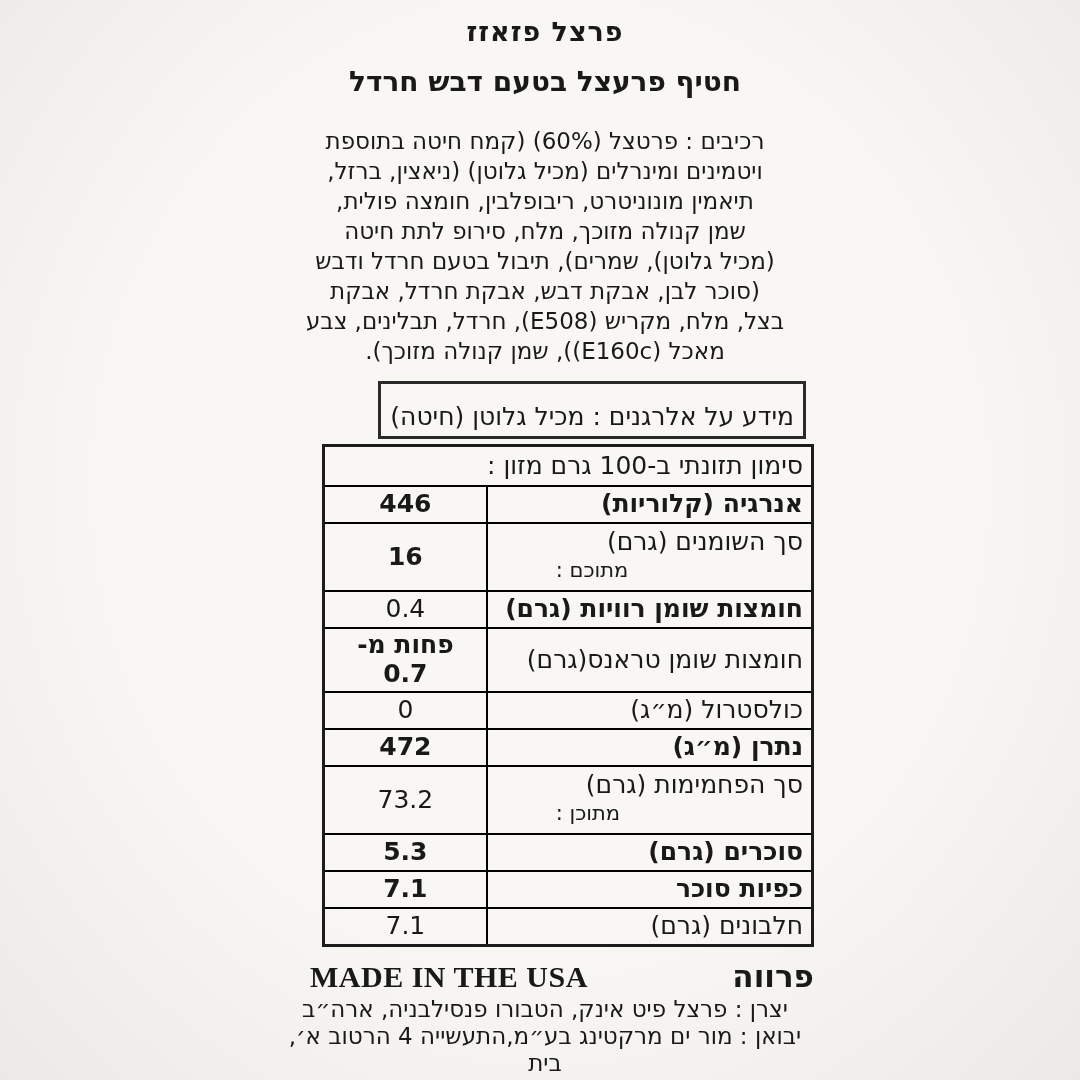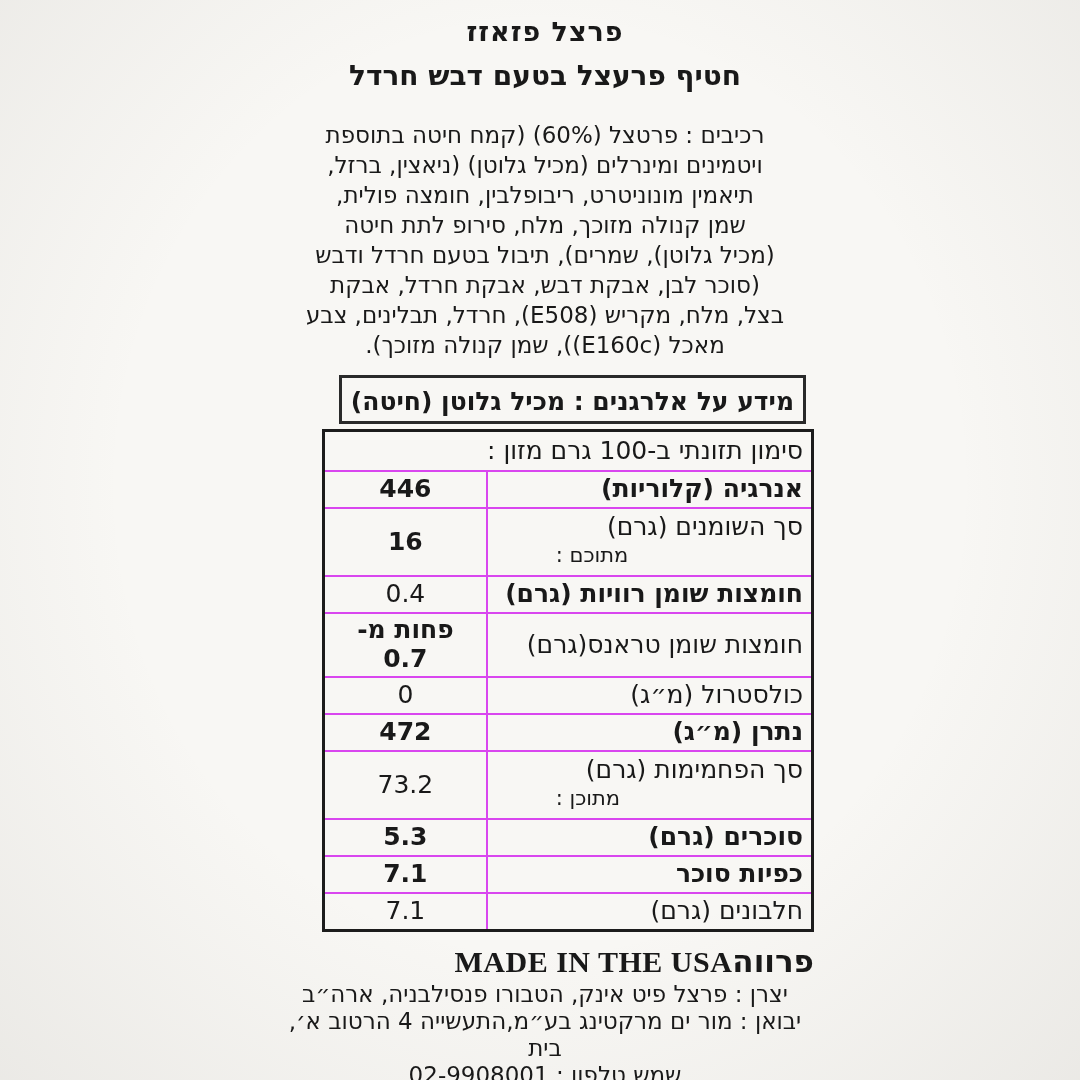--- a/index.html
+++ b/index.html
@@ -15,50 +15,50 @@
   }
   .wrap{
     position:absolute;left:276px;top:8px;width:538px;
   }
   .title{
     text-align:center;font-size:27px;font-weight:bold;direction:rtl;
     letter-spacing:1px;line-height:48px;
   }
   .subtitle{
     text-align:center;font-size:28px;font-weight:bold;direction:rtl;
-    line-height:36px;margin-top:2px;
+    line-height:36px;margin-top:8px;
   }
   .ingredients{
     direction:rtl;text-align:center;white-space:pre-line;
     font-size:23px;line-height:30px;margin-top:26px;
   }
   .allergen-box{
     direction:rtl;display:block;width:fit-content;
     margin:15px 8px 0 auto;
-    border:3px solid #2a2a2a;padding:9px 9px 5px 9px;
-    font-size:25px;font-weight:bold;
+    border:3px solid #2a2a2a;padding:18px 9px 5px 9px;
+    font-size:25px;font-weight:normal;
   }
   table.nutri{
     direction:rtl;border-collapse:collapse;margin:5px 0 0 auto;
     width:492px;border:3px solid #1c1c1c;
   }
   table.nutri td{
-    border:2px solid #d946ef;padding:1px 8px 3px 8px;
+    border:2px solid #000000;padding:1px 8px 3px 8px;
     font-size:25px;line-height:29px;vertical-align:middle;
   }
   td.hdr{height:34px;text-align:right;font-size:24px;}
   td.lbl{text-align:right;width:318px;}
   td.val{text-align:center;width:150px;font-size:24px;}
   .bold{font-weight:bold;}
   td.top{vertical-align:top;padding-top:4px;text-align:center;}
   .sub{padding-left:60px;text-align:left;font-size:21px;}
   tr.tall td{height:62px;}
   tr.std td{height:31px;}
   .origin-row{
-    direction:ltr;display:flex;justify-content:flex-end;align-items:baseline;
+    direction:ltr;display:flex;justify-content:space-between;align-items:baseline;
     margin-top:11px;padding-left:34px;
   }
   .origin{
     font-family:"Liberation Serif", serif;font-weight:bold;font-size:30px;
     letter-spacing:0.5px;
   }
   .kosher{font-size:31px;font-weight:bold;direction:rtl;}
   .info{
     direction:rtl;text-align:center;white-space:pre-line;
     font-size:23px;line-height:27px;margin-top:2px;

